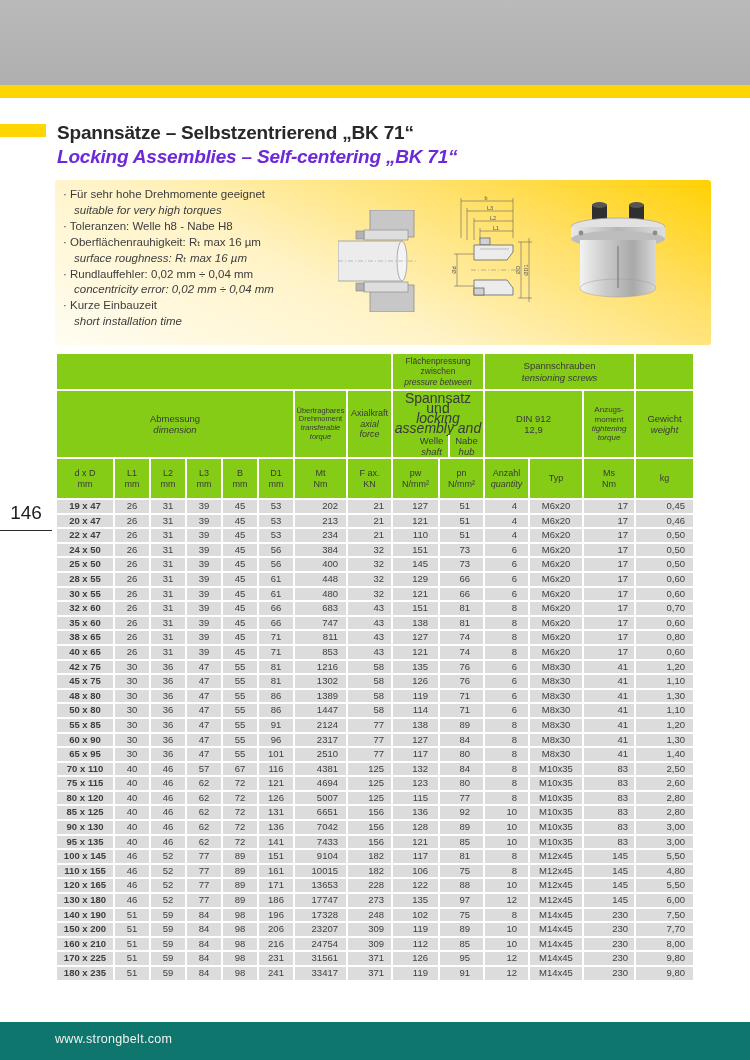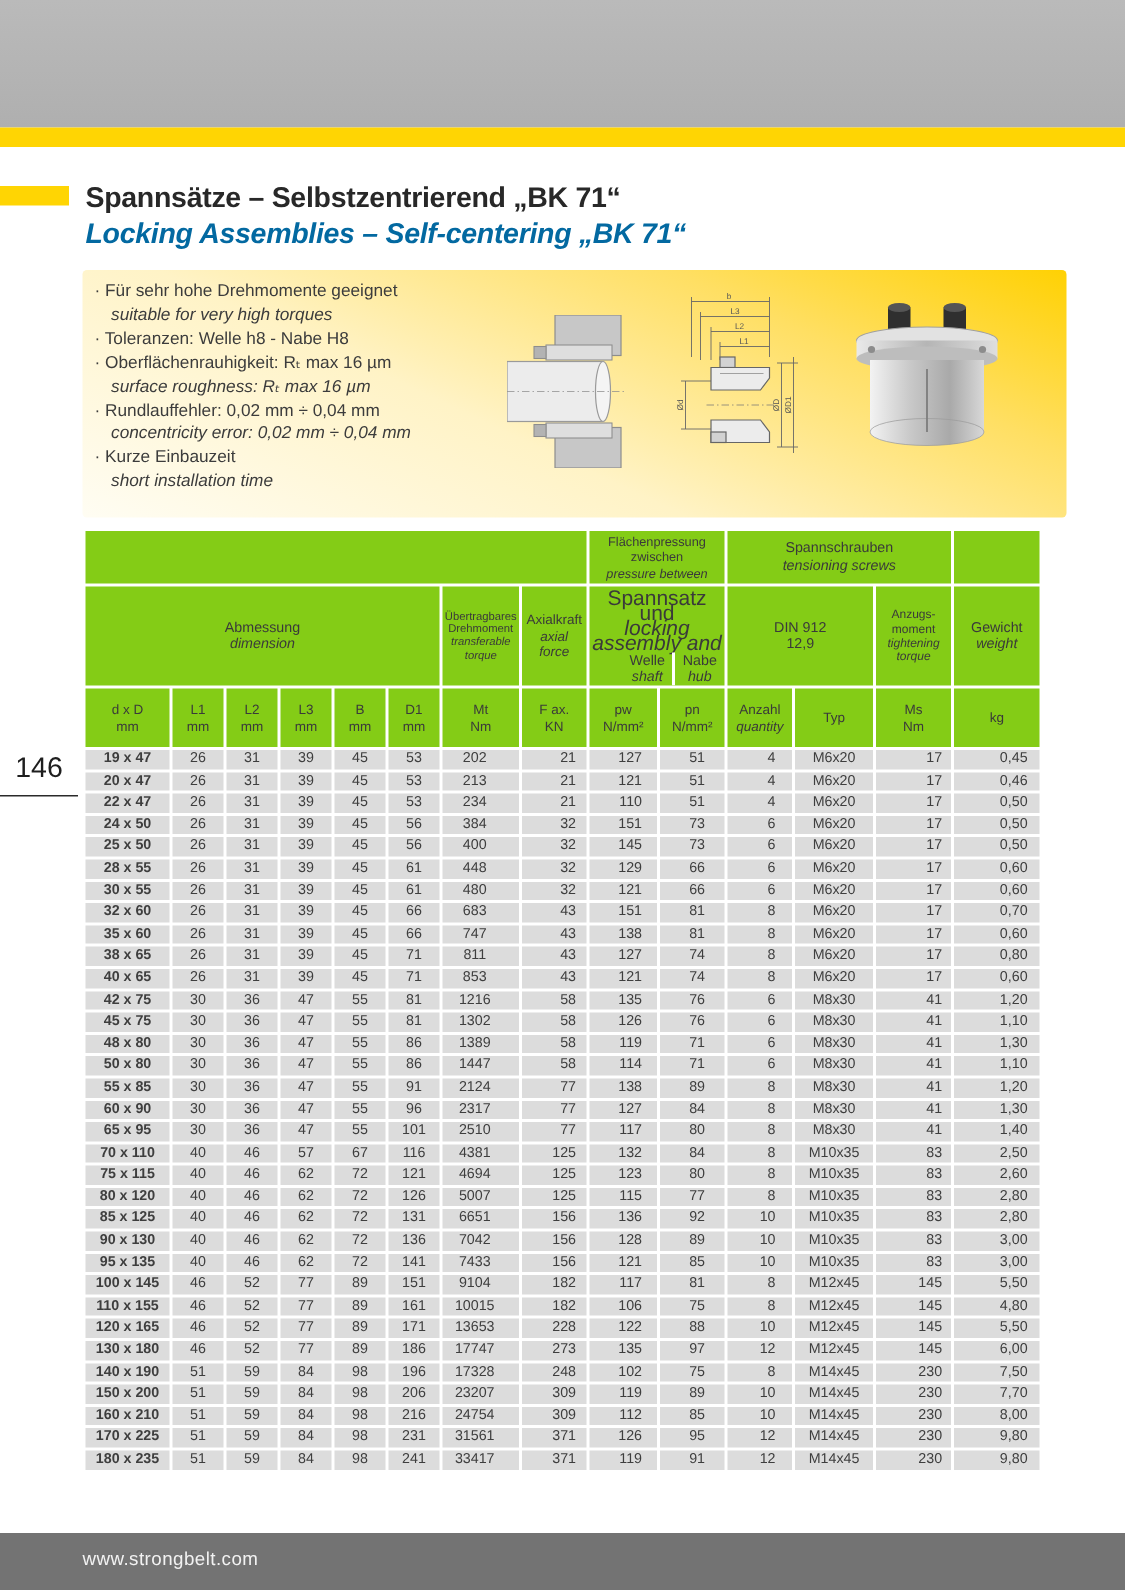--- a/index.html
+++ b/index.html
@@ -9,21 +9,21 @@
   
   .banner { position:absolute; left:0; top:0; width:750px; height:85px;
             background:linear-gradient(#bababa,#afafaf); }
   .ybar   { position:absolute; left:0; top:85px; width:750px; height:13px; background:#ffd503; }
 
   
   .accent   { position:absolute; left:0; top:124px; width:46px; height:13px; background:#ffd503; }
   .title-de { position:absolute; left:57px; top:122px; margin:0; font-size:19px; font-weight:bold;
               color:#282828; letter-spacing:-0.2px;text-align:right; }
   .title-en { position:absolute; left:57px; top:146px; margin:0; font-size:19px; font-weight:bold;
-              font-style:italic; color:#0369a1; letter-spacing:-0.2px; }
+              font-style:italic; color:#6d28d9; letter-spacing:-0.2px; }
 
   
   .info-box { position:absolute; left:55px; top:180px; width:640px; height:165px; border-radius:3px;
               background:linear-gradient(205deg,#ffd103 0%,#ffdf63 26%,#fff3c6 60%,#fffdf3 100%);padding-left:16px; }
   .features { position:absolute; left:8px; top:7px; margin:0; padding:0; list-style:none;
               font-size:11.5px; line-height:15.9px; color:#3c3c3c; white-space:nowrap; }
   .f-de { }
   .f-en { font-style:italic; padding-left:11px; }
 
   .d1 { position:absolute; left:283px; top:30px; }
@@ -54,31 +54,31 @@
   .hc div { font-size:9px; line-height:11px; }
   .ss-top { font-size:14px; line-height:10px; padding-top:2px; }
   .ss-split { display:flex; margin-top:2px; }
   .ss-split > div { flex:1; font-size:9.5px; line-height:11px; }
   .ss-split > div:first-child { border-right:2px solid #ffffff;padding-left:22px; }
 
   .bktable tbody td { background:#dcdcdc; color:#3e3e3e; font-size:9.5px; line-height:12.6px;
                       height:12.6px; white-space:nowrap; }
   .c0 { font-weight:bold; text-align:center; }
   .c1,.c2,.c3,.c4,.c5 { text-align:center; }
-  .c6  { text-align:center; padding-right:8px  !important; }
+  .c6  { text-align:right; padding-right:8px  !important; }
   .c7  { text-align:right; padding-right:7px  !important; }
   .c8  { text-align:right; padding-right:10px !important; }
   .c9  { text-align:right; padding-right:13px !important; }
   .c10 { text-align:right; padding-right:11px !important; }
   .c11 { text-align:center; }
   .c12 { text-align:right; padding-right:6px  !important; }
   .c13 { text-align:right; padding-right:8px  !important; }
 
   
-  .footer { position:absolute; left:0; top:1022px; width:750px; height:38px; background:#737373; }
+  .footer { position:absolute; left:0; top:1022px; width:750px; height:38px; background:#0f766e; }
   .footer span { position:absolute; left:55px; top:10px; font-size:12.5px; color:#f2f2f2;
                  letter-spacing:0.3px; }
 </style>
 </head>
 <body>
 
 <div class="page">
 
   <div class="banner"></div>
   <div class="ybar"></div>

